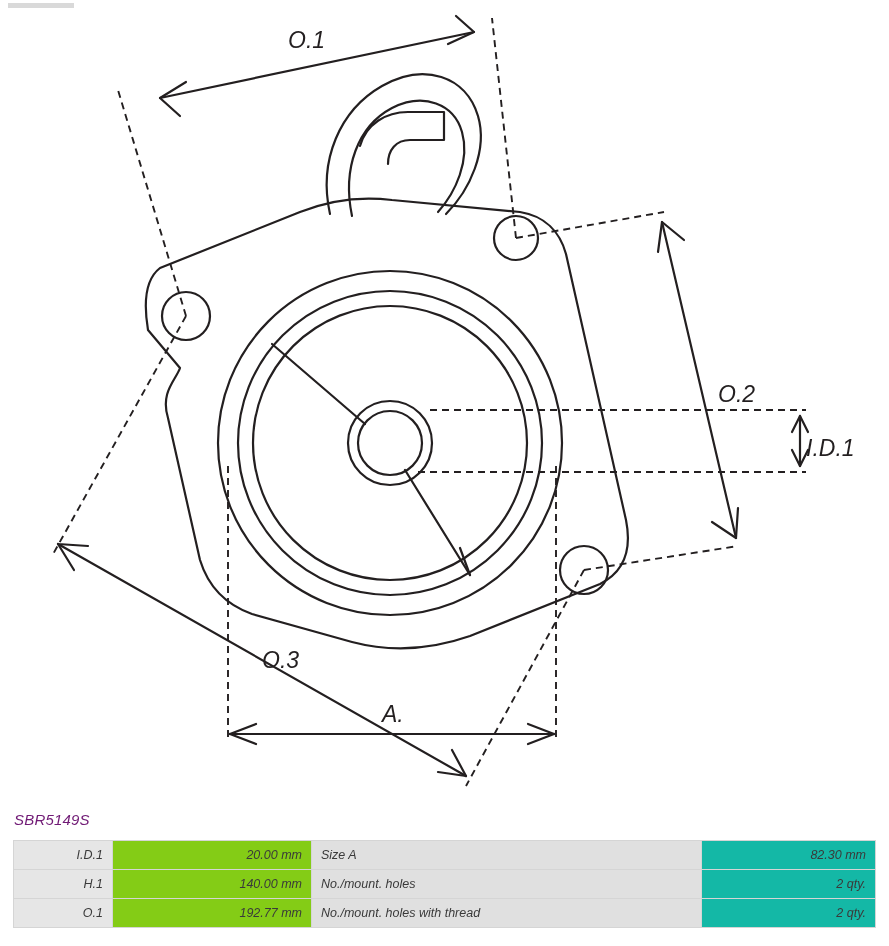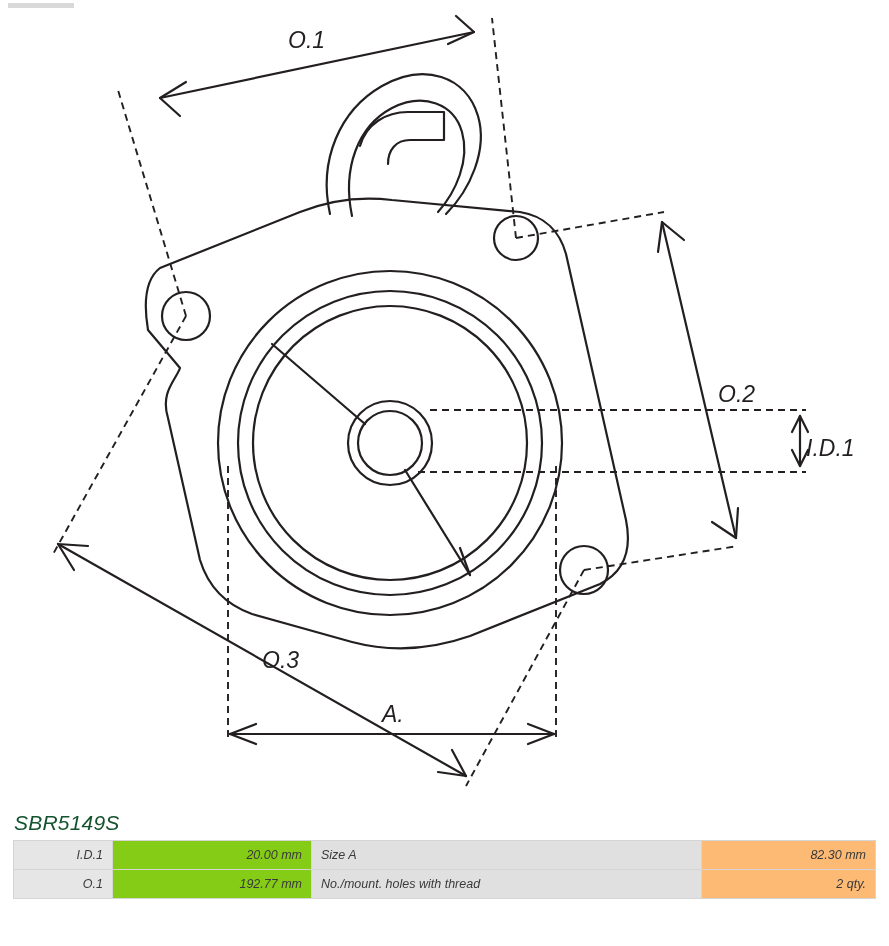--- a/index.html
+++ b/index.html
@@ -28,22 +28,22 @@
     width: 889px;
     height: 800px;
   }
   .drawing-wrap svg {
     display: block;
   }
   .part-number {
     position: absolute;
     left: 14px;
     top: 811px;
-    font-size: 21px;
-    color: #14532d;
+    font-size: 15px;
+    color: #701a75;
     letter-spacing: 0.2px;
   }
   .spec-table {
     position: absolute;
     left: 13px;
     top: 840px;
     width: 863px;
     border-collapse: collapse;
     font-size: 12.5px;
     color: #3a3a3a;
@@ -64,21 +64,21 @@
     width: 180px;
     text-align: right;
     background: #84cc16;
   }
   .spec-table td.label-right {
     background: #e0e0e0;
   }
   .spec-table td.value-right {
     width: 155px;
     text-align: right;
-    background: #fdba74;
+    background: #14b8a6;
   }
   .top-smudge {
     position: absolute;
     left: 8px;
     top: 3px;
     width: 66px;
     height: 5px;
     background: #d9d9d9;
   }
   .dim-label {
@@ -192,20 +192,26 @@
 
   <table class="spec-table">
     <tbody>
       <tr>
         <td class="label-left">I.D.1</td>
         <td class="value-left">20.00 mm</td>
         <td class="label-right">Size A</td>
         <td class="value-right">82.30 mm</td>
       </tr>
       <tr>
+        <td class="label-left">H.1</td>
+        <td class="value-left">140.00 mm</td>
+        <td class="label-right">No./mount. holes</td>
+        <td class="value-right">2 qty.</td>
+      </tr>
+      <tr>
         <td class="label-left">O.1</td>
         <td class="value-left">192.77 mm</td>
         <td class="label-right">No./mount. holes with thread</td>
         <td class="value-right">2 qty.</td>
       </tr>
     </tbody>
   </table>
 
 </div>
 

